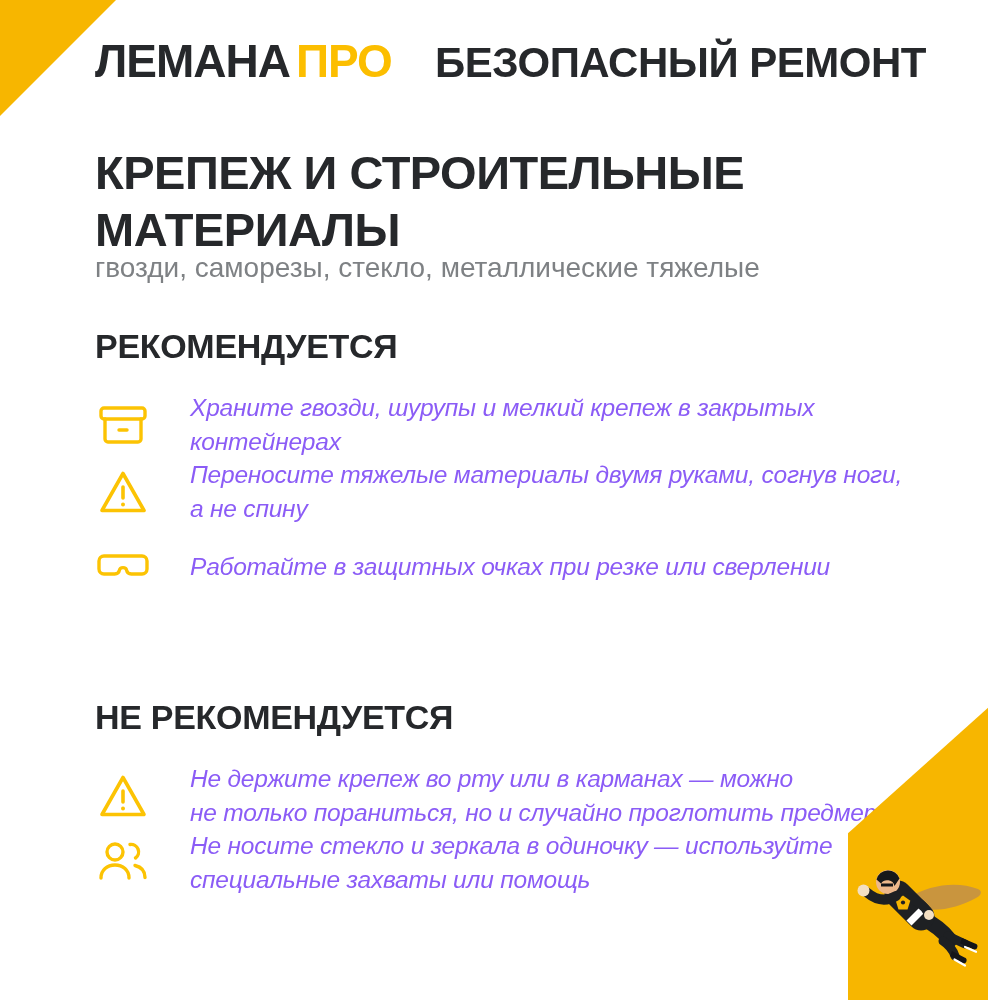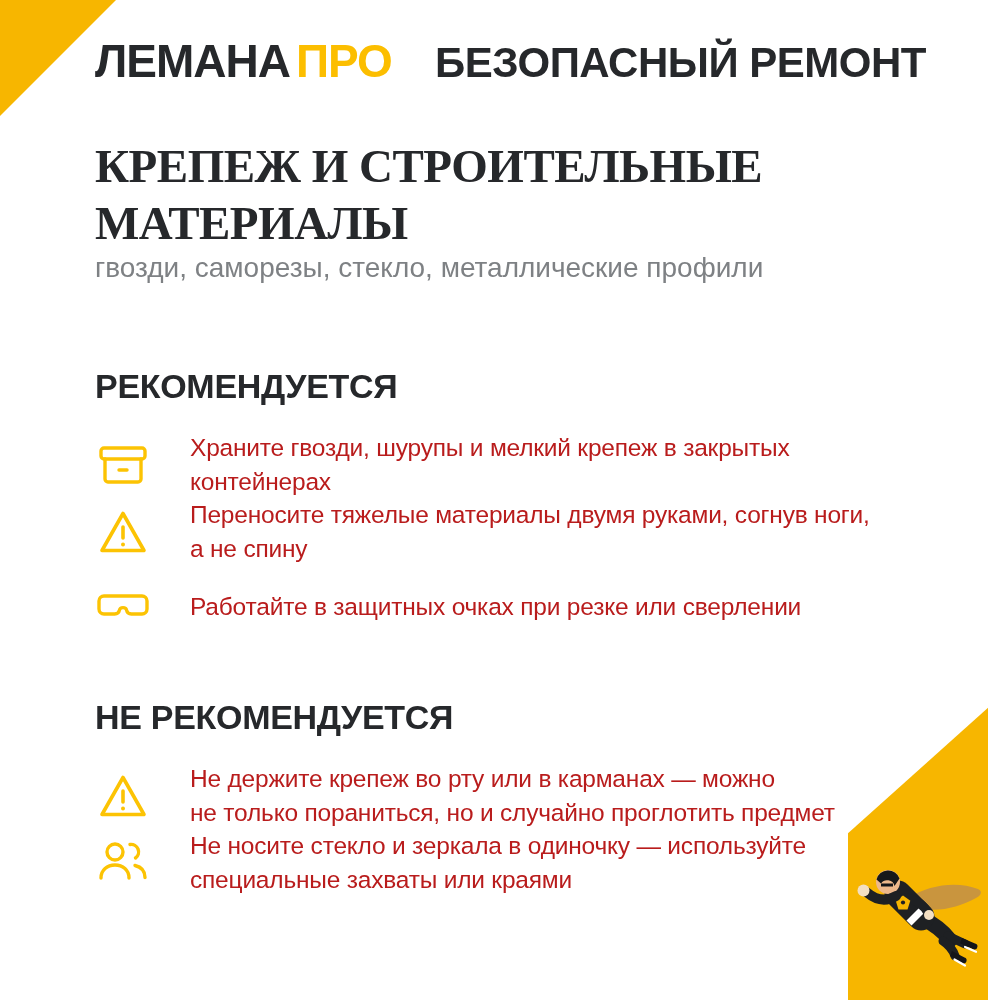--- a/index.html
+++ b/index.html
@@ -33,42 +33,42 @@
   .header { position: absolute; left: 95px; top: 34px; height: 60px; width: 880px; }
   .logo { font-size: 46px; font-weight: 800; letter-spacing: -1px; white-space: nowrap; }
   .logo-yellow { color: var(--logo-yellow, #FCBE00); margin-left: 6px; }
   .program-title {
     position: absolute; left: 340px; top: 5px;
     font-size: 42px; font-weight: 800; white-space: nowrap; letter-spacing: -0.5px; text-align: center;
   }
 
   
   .title {
-    position: absolute; left: 95px; top: 138px; margin: 0;
+    position: absolute; left: 95px; top: 144px; margin: 0;
     font-size: 47px; line-height: 57px; font-weight: 800;
-    letter-spacing: -0.5px; white-space: pre-line; font-family: Liberation Serif, serif;
+    letter-spacing: -0.5px; white-space: pre-line;
   }
   .subtitle {
     position: absolute; left: 95px; top: 252px; margin: 0;
     font-size: 28px; color: var(--text-gray, #7E8184); white-space: nowrap;
   }
 
   
   .section { position: absolute; left: 95px; width: 870px; }
-  .sec-0 { top: 325px; margin-top: 40px; }
+  .sec-0 { top: 325px; }
   .sec-1 { top: 696px; }
   .section-heading { margin: 0 0 24px 0; font-size: 34px; line-height: 42px; font-weight: 800; letter-spacing: -0.3px; }
 
   .item { display: flex; align-items: center; }
   .item.single { margin-top: 14px; align-items: center; }
   .icon-wrap { flex: 0 0 95px; width: 95px; display: flex; align-items: center; }
   .icon { width: 56px; height: 56px; color: var(--icon-yellow, #FCC303); }
   .item-text {
     font-size: 24.5px; line-height: 33.5px; letter-spacing: -0.2px;
-    color: #b91c1c; white-space: pre-line;
+    color: #8b5cf6; white-space: pre-line; font-style: italic;
   }
 </style>
 </head>
 <body>
 
 <svg width="0" height="0" style="position:absolute" aria-hidden="true">
   <defs>
     <symbol id="box-icon" viewBox="0 0 56 56">
       <g fill="none" stroke="currentColor" stroke-width="3.4" stroke-linecap="round" stroke-linejoin="round">
         <rect x="6" y="11" width="44" height="11" rx="3"></rect>
@@ -119,21 +119,21 @@
 
   <header class="header">
     <div class="logo">
       <span class="logo-dark">ЛЕМАНА</span><span class="logo-yellow">ПРО</span>
     </div>
     <div class="program-title">БЕЗОПАСНЫЙ РЕМОНТ</div>
   </header>
 
   <h1 class="title">КРЕПЕЖ И СТРОИТЕЛЬНЫЕ
 МАТЕРИАЛЫ</h1>
-  <p class="subtitle">гвозди, саморезы, стекло, металлические профили</p>
+  <p class="subtitle">гвозди, саморезы, стекло, металлические тяжелые</p>
 
   <section class="section sec-0">
     <h2 class="section-heading">РЕКОМЕНДУЕТСЯ</h2>
     <div class="items">
     <div class="item">
       <span class="icon-wrap">
             <svg class="icon" aria-hidden="true">
               <use href="#box-icon"></use>
             </svg>
           </span>
@@ -176,21 +176,21 @@
 не только пораниться, но и случайно проглотить предмет</span>
     </div>
 
     <div class="item">
       <span class="icon-wrap">
             <svg class="icon" aria-hidden="true">
               <use href="#people-icon"></use>
             </svg>
           </span>
       <span class="item-text">Не носите стекло и зеркала в одиночку — используйте
-специальные захваты или краями</span>
+специальные захваты или помощь</span>
     </div>
 
   </div>
   </section>
 
   <div class="corner-br">
     <svg class="mascot" viewBox="0 0 150 145" aria-hidden="true">
 
       <path d="M60 48 C82 34 110 31 130 39 C135 41 133 46 128 48 C111 57 90 63 72 58 Z" fill="#C9953E"></path>
 

